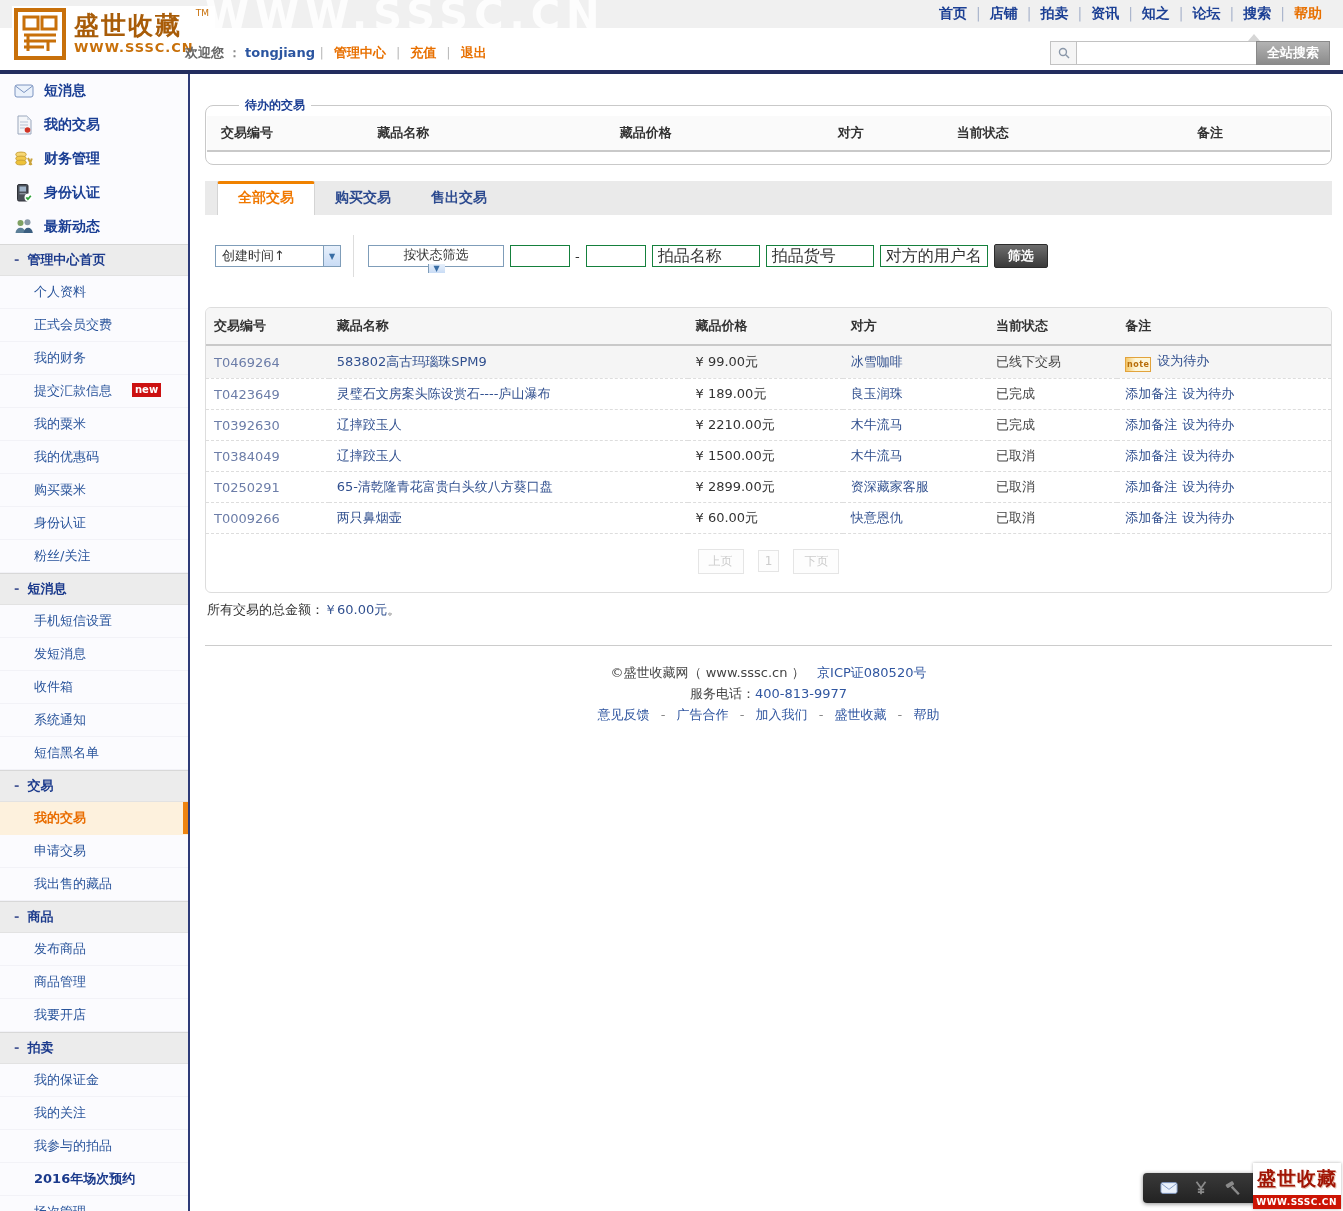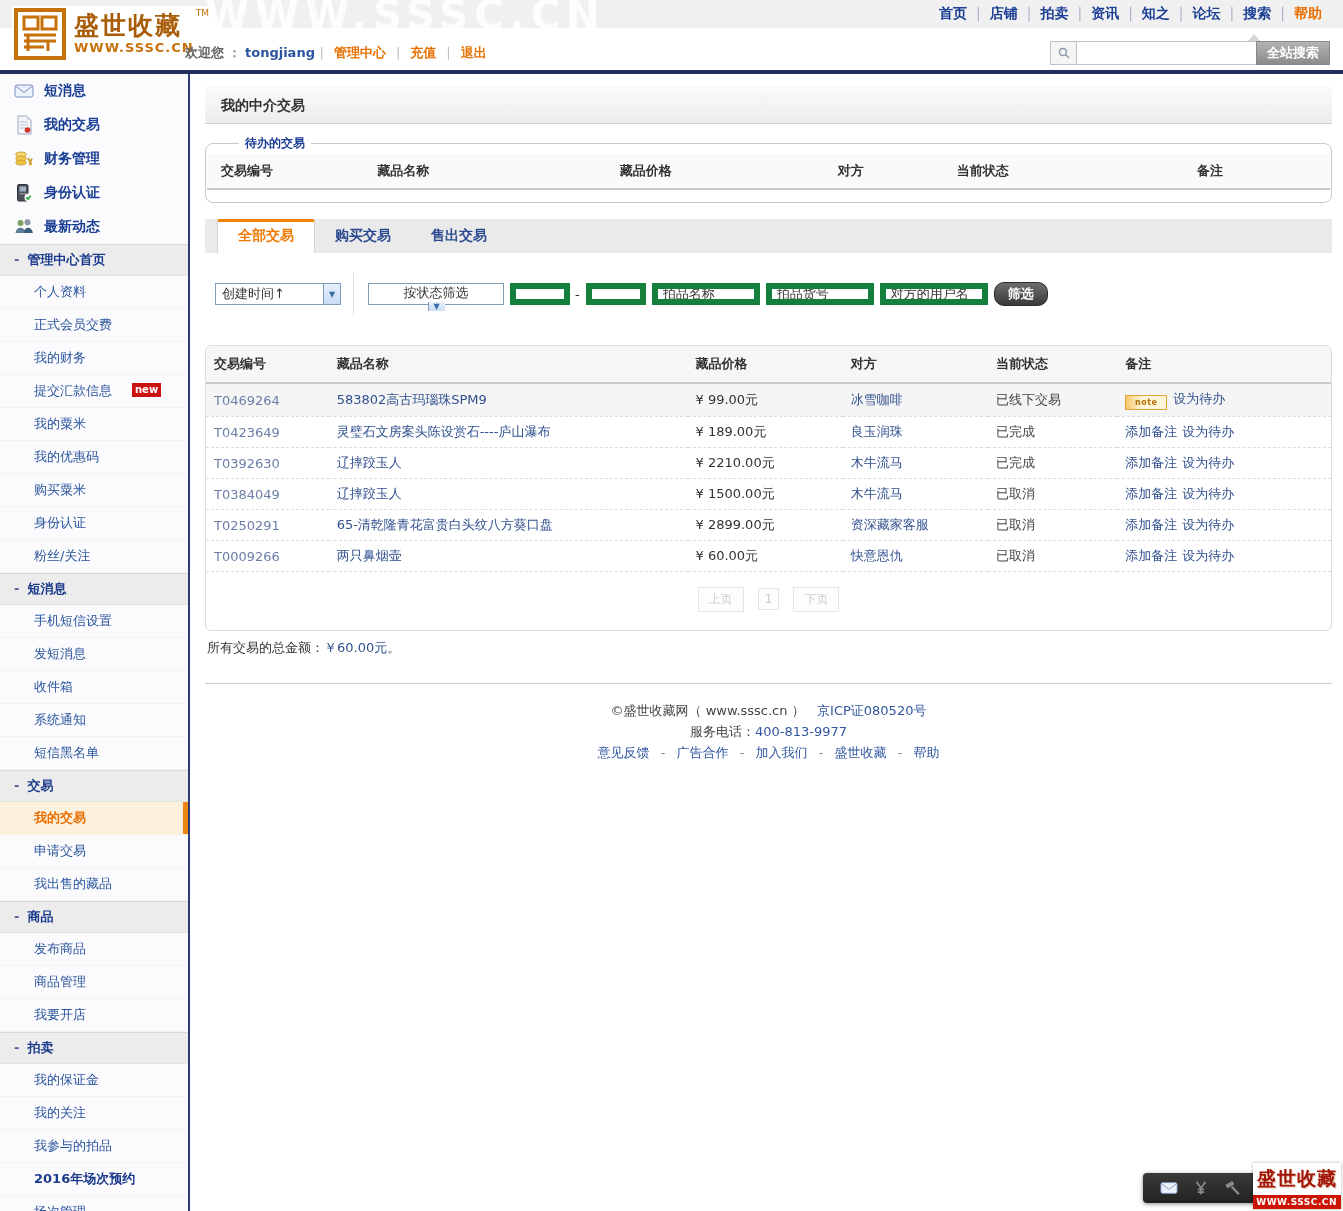--- a/index.html
+++ b/index.html
@@ -60,37 +60,37 @@
   .tab { padding:7px 20px 8px; font-weight:bold; font-size:14px; color:#2c4a8f; cursor:pointer; }
   .tab.active { background:#fff; border:1px solid #d4d4d4; border-bottom:none; border-top:3px solid #f08200; border-radius:3px 3px 0 0; color:#f07800; padding-top:5px; }
 
   .filters { display:flex; align-items:center; padding:20px 0 0 10px; }
   .selectbox { display:flex; align-items:center; border:1px solid #7f9db9; background:#fff; height:22px; cursor:pointer; }
   .sel-text { padding:0 6px; font-size:13px; color:#333; flex:1; white-space:nowrap; }
   .sel-arrow { width:17px; height:20px; border-left:1px solid #7f9db9; background:linear-gradient(#e7f0fb,#c9dcf5); color:#3a6ea5; font-size:8px; display:flex; align-items:center; justify-content:center; }
   .sb-sort { width:126px; }
   .sb-status { width:136px;flex-direction:column; }
   .vdivider { width:1px; height:42px; background:#ddd; margin:0 14px 0 12px; }
-  .finput { height:22px; border:6px solid #15803d; padding:0 5px; font-size:13px; color:#333; outline:none; font-family:inherit; }
+  .finput { height:22px; border:1px solid #15803d; padding:0 5px; font-size:16px; color:#333; outline:none; font-family:inherit; }
   .finput.small { width:60px; margin-left:6px; }
   .finput.mid { width:108px; margin-left:6px; }
   .dash-sep { margin-left:5px; color:#333; }
-  .filterbtn { margin-left:6px; height:24px; padding:0 13px; background:linear-gradient(#6d6d6d,#3a3a3a); color:#fff; font-weight:bold; font-size:13px; border:1px solid #2c2c2c; border-radius:10px; cursor:pointer; }
+  .filterbtn { margin-left:6px; height:24px; padding:0 13px; background:linear-gradient(#6d6d6d,#3a3a3a); color:#fff; font-weight:bold; font-size:13px; border:1px solid #2c2c2c; border-radius:2px; cursor:pointer; }
 
   .table-box { margin-top:30px; border:1px solid #ddd; border-radius:6px; overflow:hidden; }
   table.txtable { width:100%; border-collapse:collapse; table-layout:fixed; }
   .txtable th { background:#f6f6f6; border-bottom:2px solid #c9c9c9; font-weight:bold; font-size:13px; color:#333; text-align:left; padding:9px 8px; }
   .txtable td { padding:6px 8px; border-bottom:1px dashed #ddd; font-size:13px; overflow:hidden; white-space:nowrap;margin-left:36px; }
   tr.hl { background:#f5f5f5; }
   .tid { color:#6c7da8; }
   a.cell-link { color:#31508f; }
   td.price { color:#333; }
   td.status { color:#444; }
   td.acts a { margin-right:5px; }
-  .noteicon { display:inline-block; width:42px; height:15px; background:linear-gradient(90deg,#f5c86a,#fdf6d8 40%); border:1px solid #e2a33c; color:#b86e08; font-size:8px; font-weight:bold; line-height:13px; text-align:center; vertical-align:-2px; margin-right:6px; letter-spacing:.5px; }
+  .noteicon { display:inline-block; width:26px; height:15px; background:linear-gradient(90deg,#f5c86a,#fdf6d8 40%); border:1px solid #e2a33c; color:#b86e08; font-size:8px; font-weight:bold; line-height:13px; text-align:center; vertical-align:-2px; margin-right:6px; letter-spacing:.5px; }
   .pagination { text-align:center; padding:15px 0 18px; }
   .pagebtn { display:inline-block; border:1px solid #e5e5e5; background:#fdfdfd; color:#ccc; font-size:12px; padding:3px 10px; margin:0 5px; cursor:pointer; }
   .pagebtn.cur { padding:3px 6px; }
   .total { padding:8px 2px 0; color:#333; font-size:13px; }
   .total .amt { color:#31508f; }
   .mainhr { border:none; border-top:1px solid #ccc; margin:26px 0 0; }
   .footer { text-align:center; padding:16px 0 0; color:#444; font-size:13px; line-height:21px; }
   .footer .blue { color:#3056a0; }
   .footer-links a { color:#3056a0; margin:0 7px; }
   .footer-links .dash { color:#888; }
@@ -228,21 +228,20 @@
       <div class="side-header"><span class="dash">-</span><span class="sh-label">拍卖</span></div>
       <div class="side-item"><span class="si-label">我的保证金</span></div>
       <div class="side-item"><span class="si-label">我的关注</span></div>
       <div class="side-item"><span class="si-label">我参与的拍品</span></div>
       <div class="side-item bold"><span class="si-label">2016年场次预约</span></div>
       <div class="side-item"><span class="si-label">场次管理</span></div>
     </div>
 </aside>
 
 <main class="main">
-  <div class="page-title">我的中介交易</div>
 
   <fieldset class="pending">
     <legend>待办的交易</legend>
     <div class="pending-cols">
         <div class="pcol pc0">交易编号</div>
         <div class="pcol pc1">藏品名称</div>
         <div class="pcol pc2">藏品价格</div>
         <div class="pcol pc3">对方</div>
         <div class="pcol pc4">当前状态</div>
         <div class="pcol pc5">备注</div>

